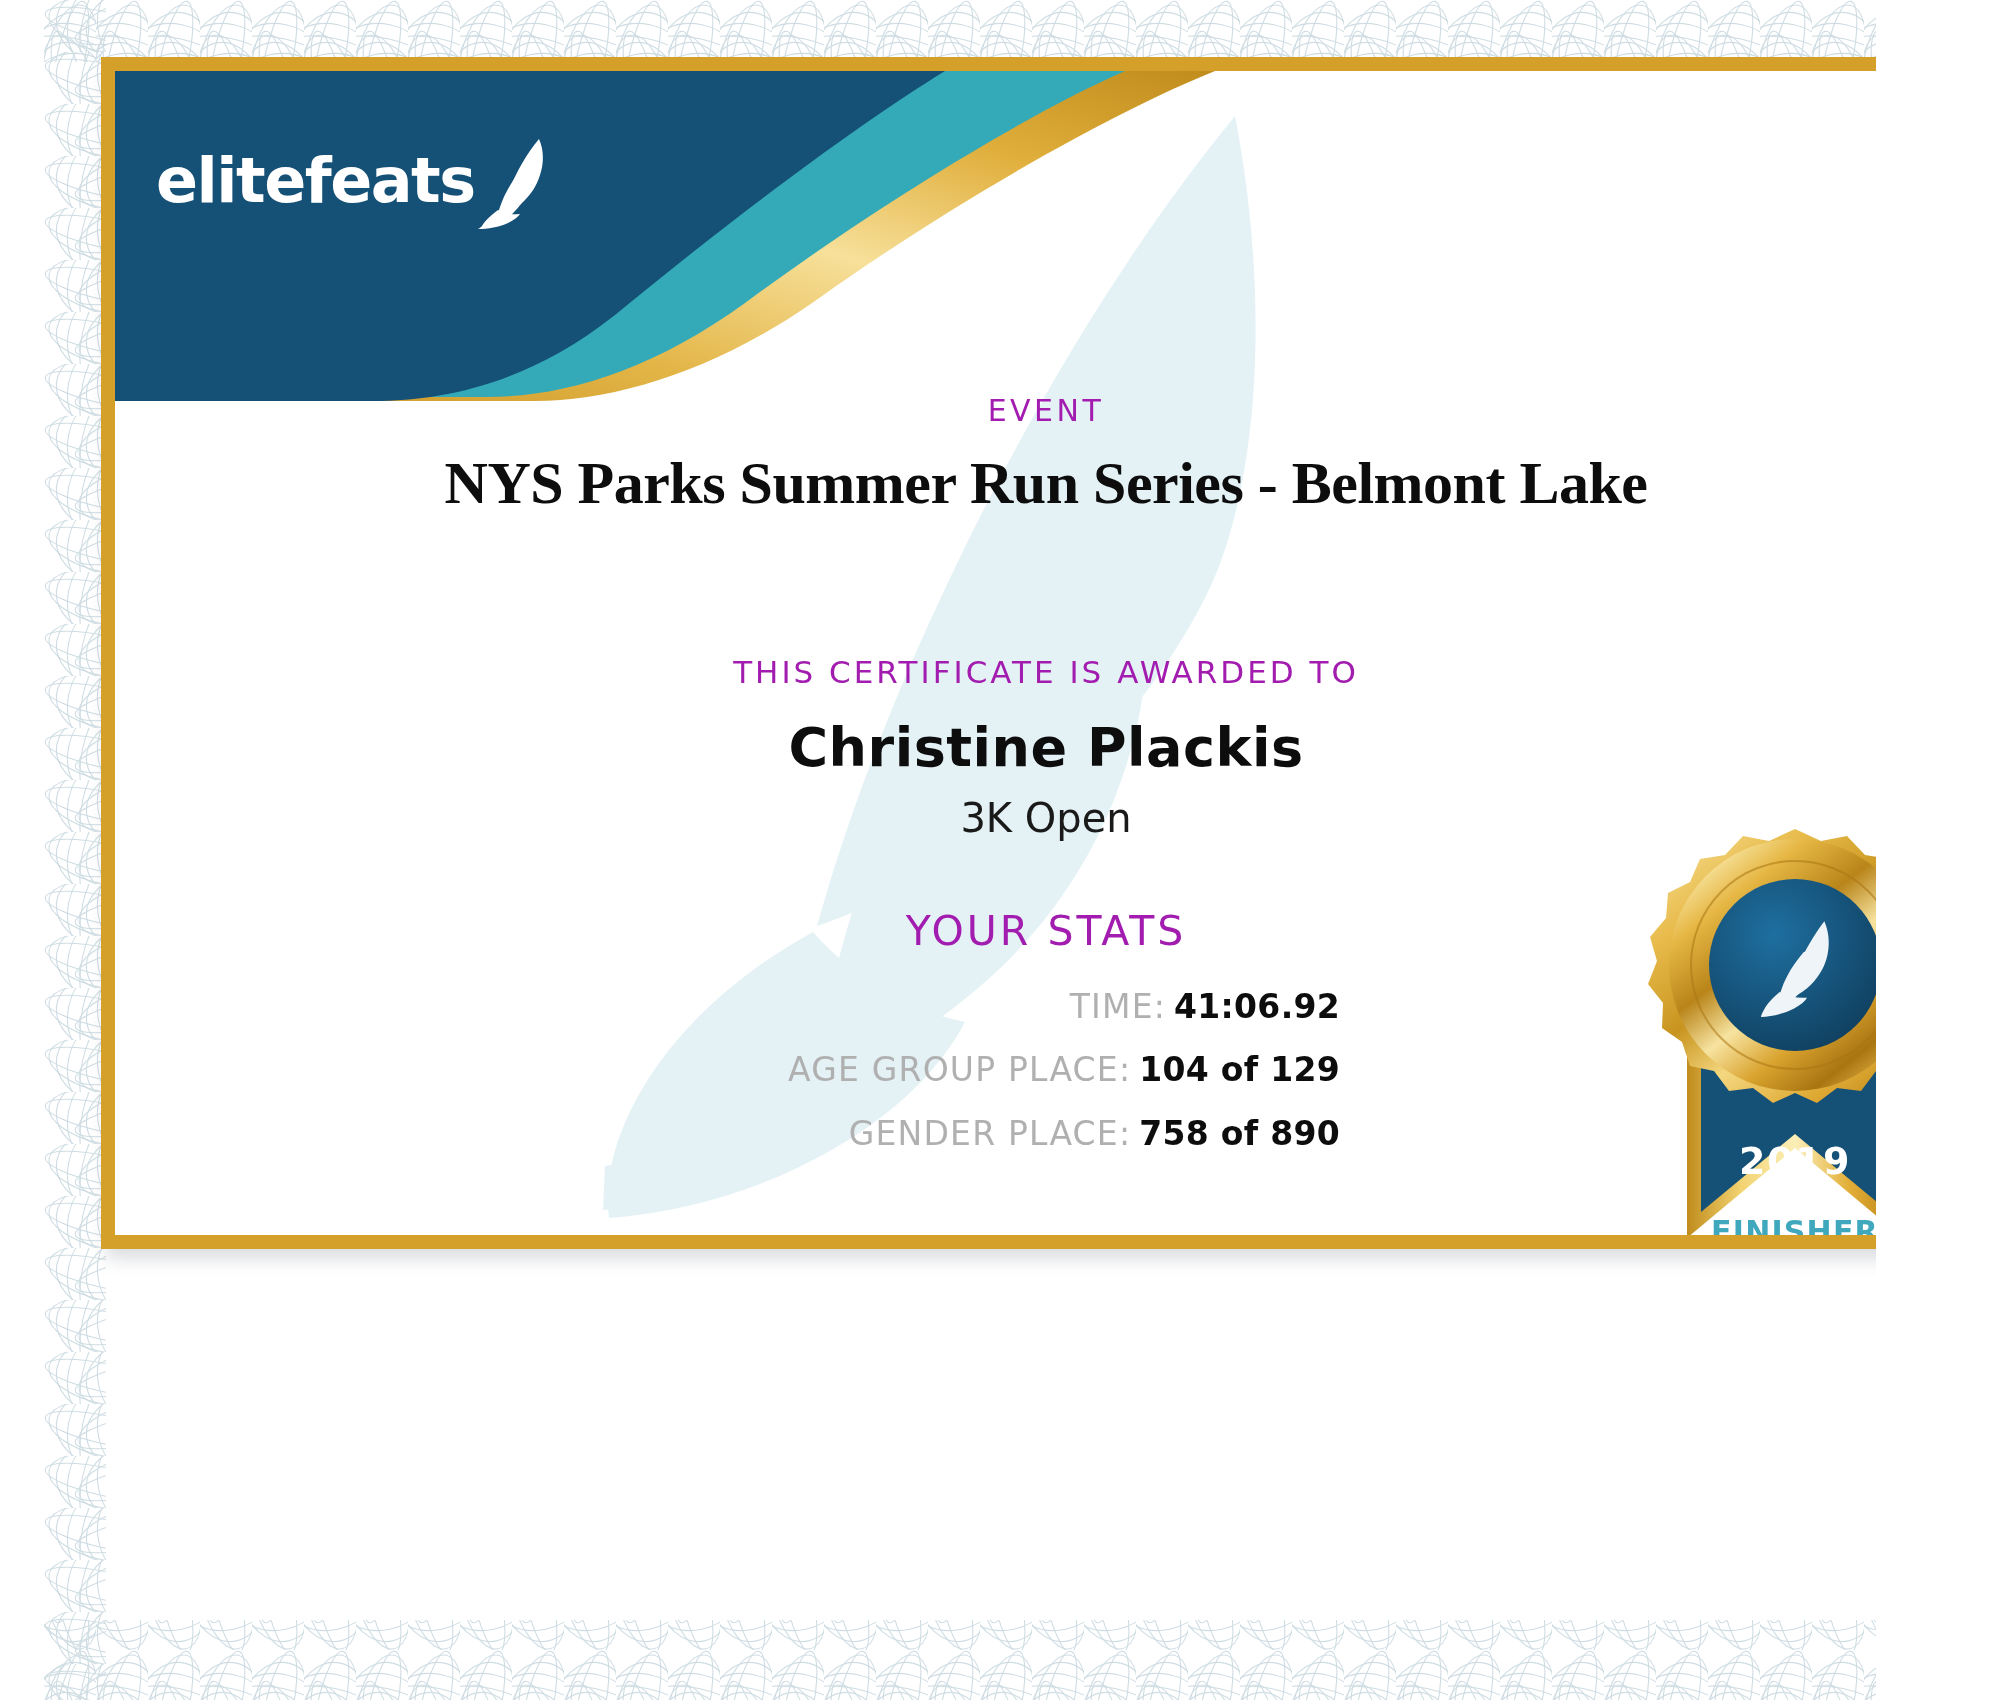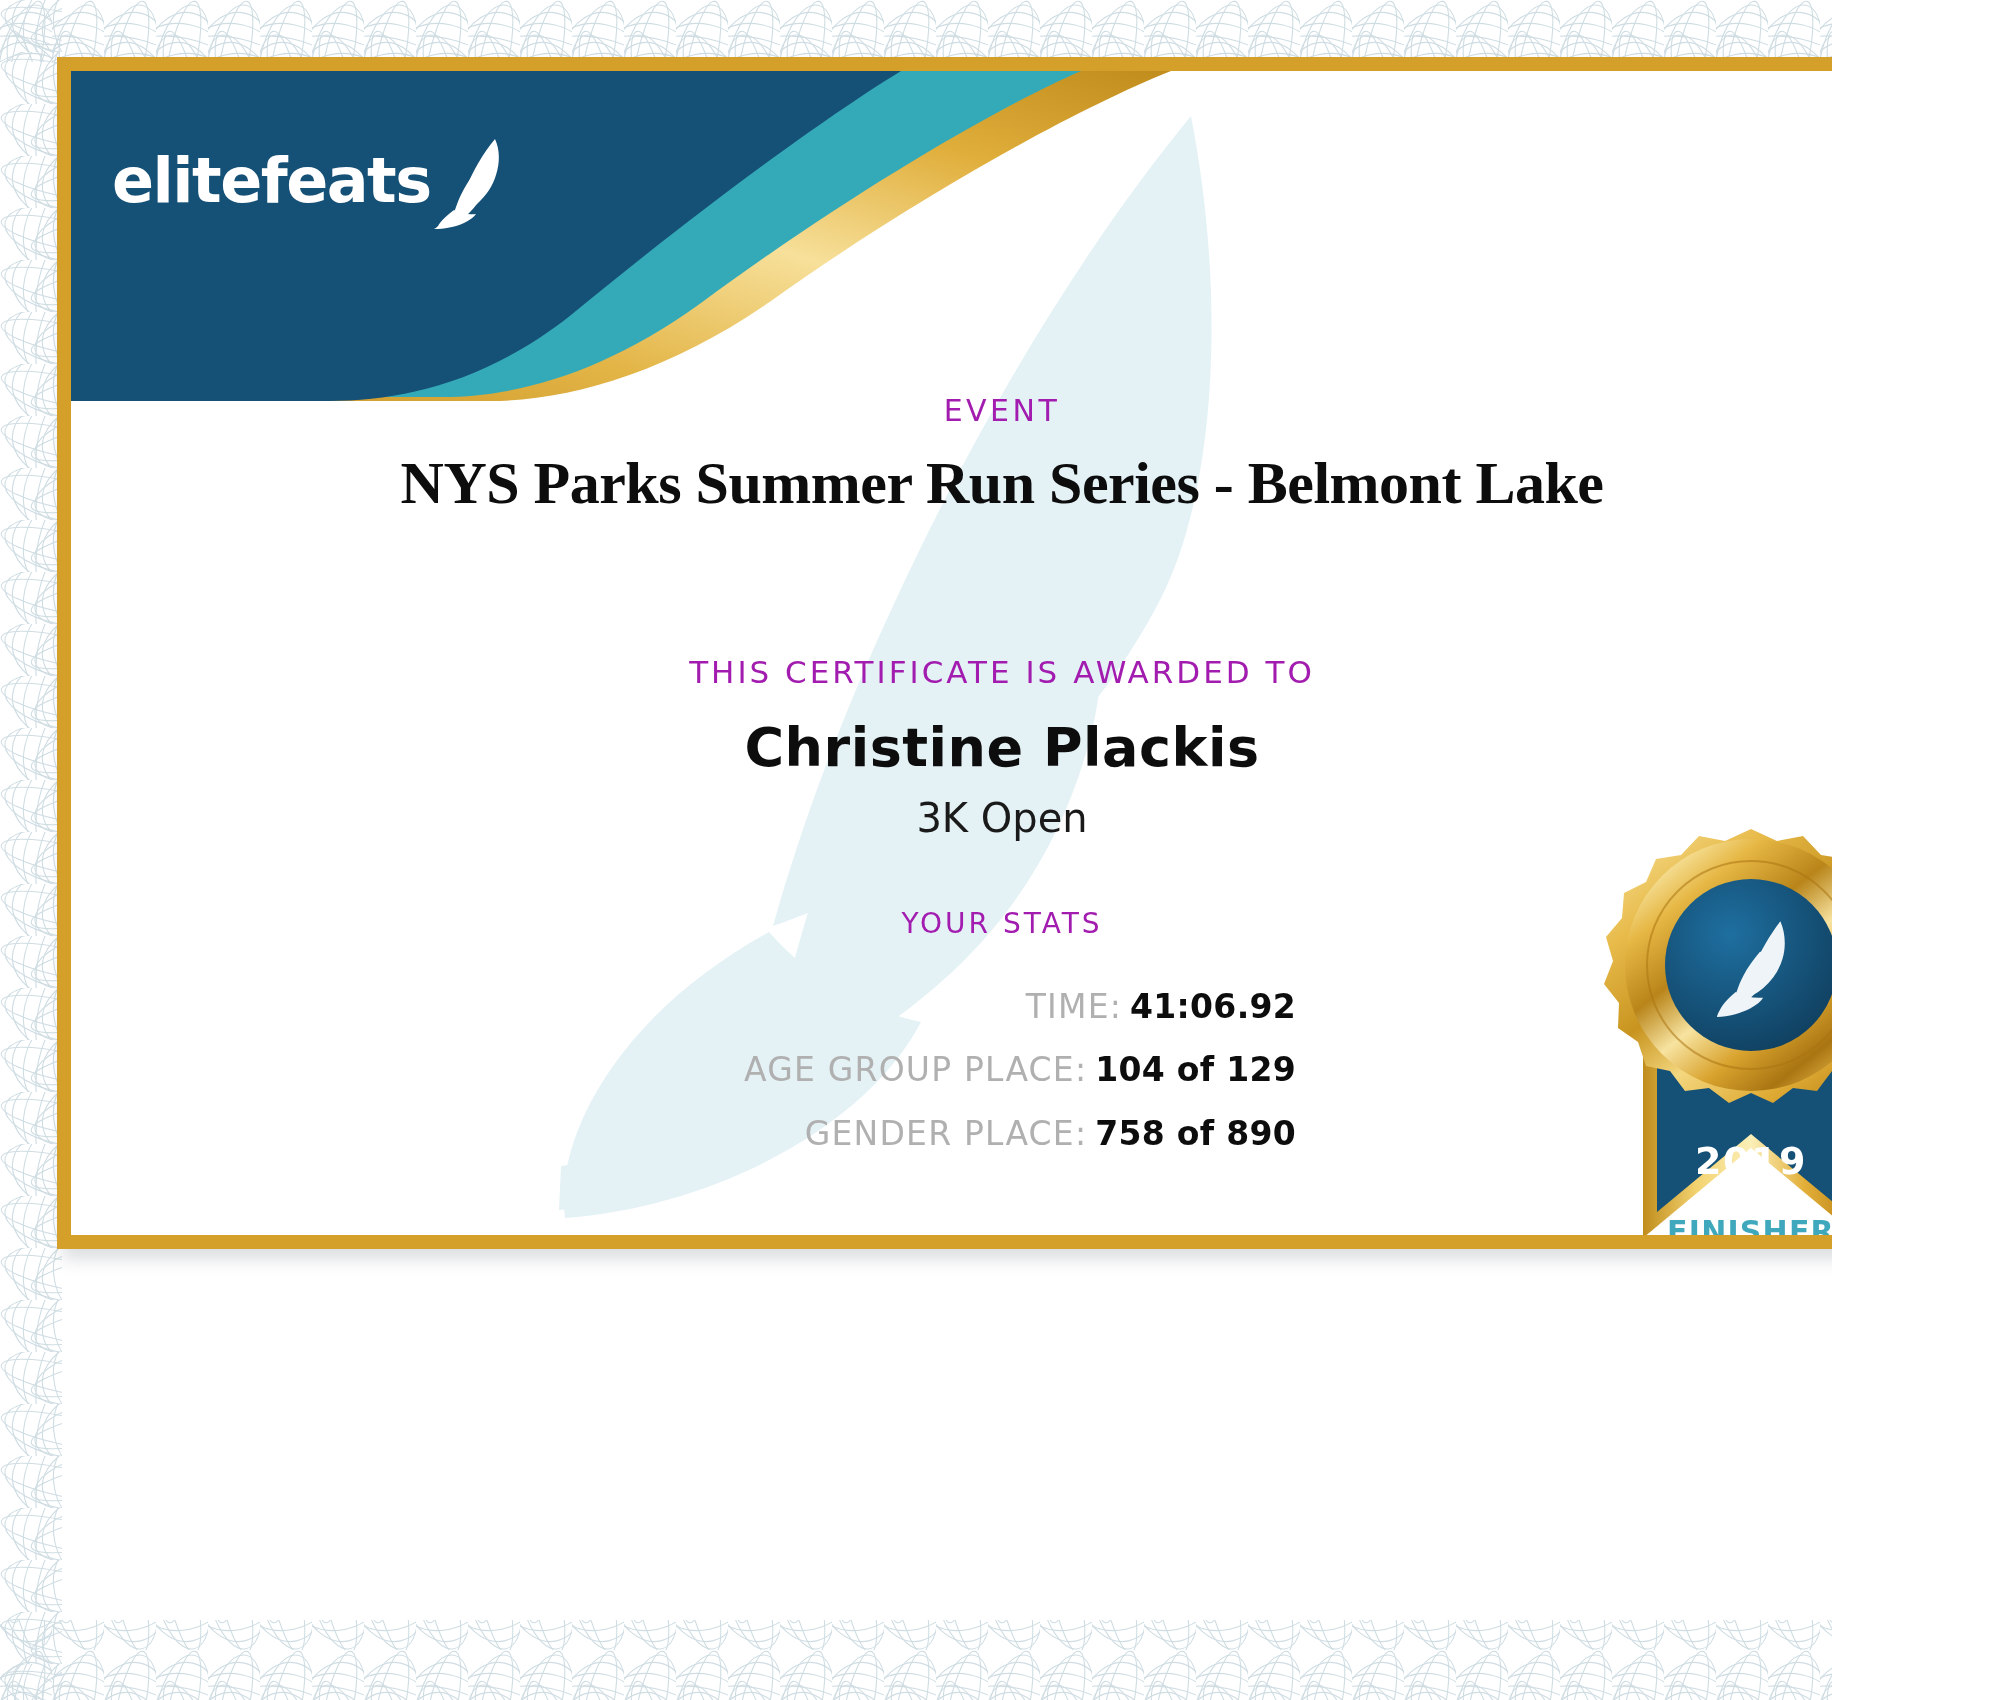--- a/index.html
+++ b/index.html
@@ -12,20 +12,21 @@
   body {
     font-family: "Liberation Sans", sans-serif;
   }
 
   #page {
     position: relative;
     width: 1832px;
     height: 1700px;
     overflow: hidden;
     background: #ffffff;
+    margin-left: 44px;
   }
 
   
   .guilloche {
     position: absolute;
     inset: 0;
     z-index: 1;
     pointer-events: none;
   }
 
@@ -168,21 +169,21 @@
     font-size: 40px;
     font-weight: 400;
     color: #1a1a1a;
   }
 
   .stats-label {
     position: absolute;
     top: 836px;
     left: 0;
     right: 0;
-    font-size: 28px;
+    font-size: 41px;
     letter-spacing: 3px;
   }
 
   
   .stats-block {
     position: absolute;
     top: 915px;
     left: 0;
     width: 1225px;
     z-index: 7;

